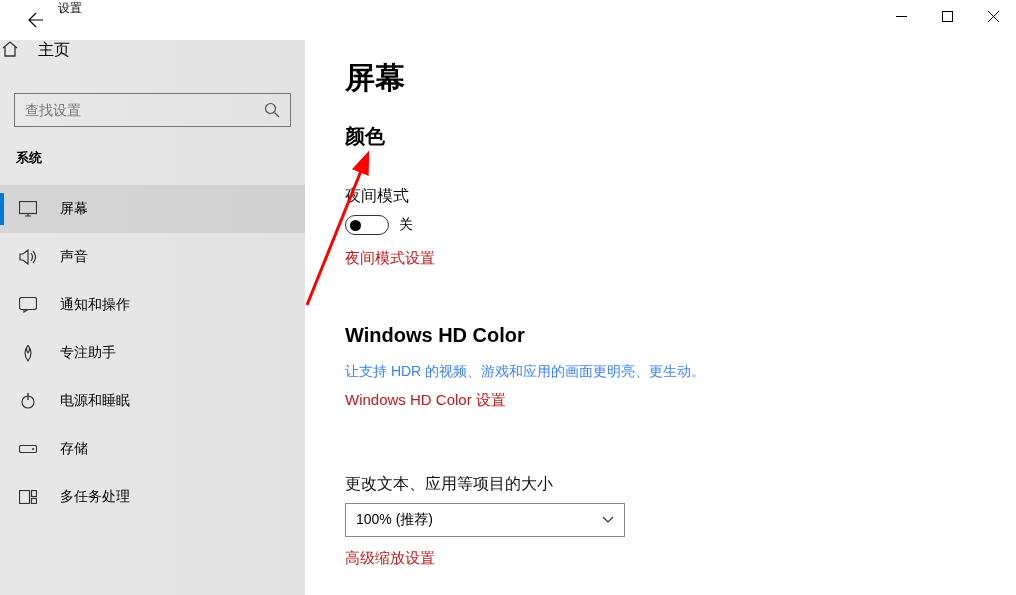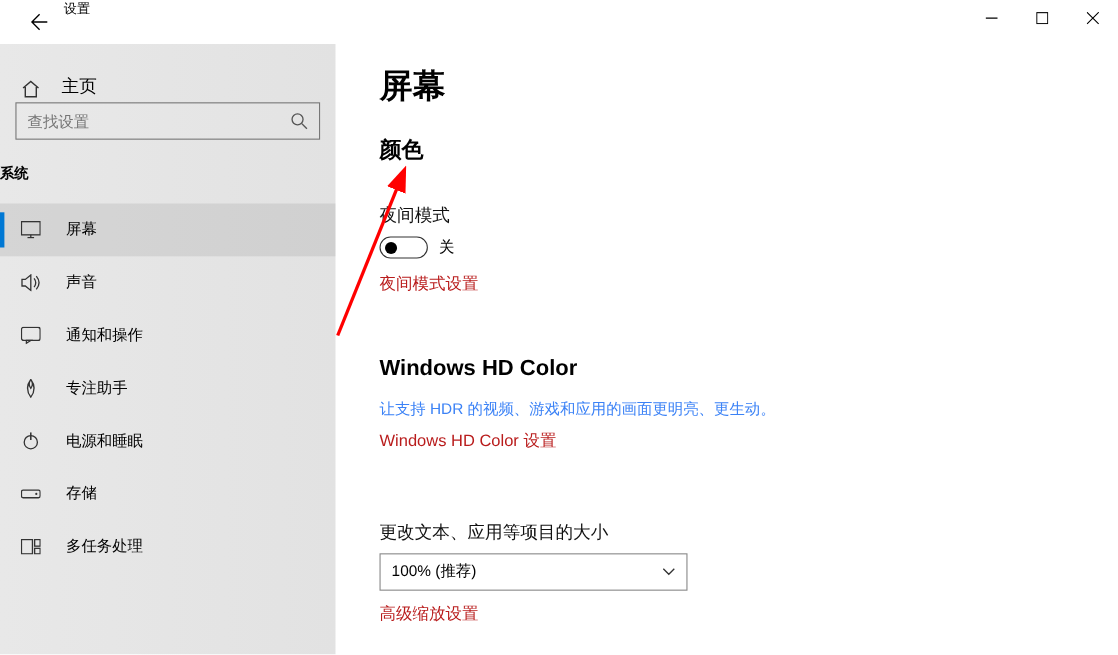--- a/index.html
+++ b/index.html
@@ -53,22 +53,21 @@
       height: calc(100% - 40px);
     }
     .sidebar {
       width: 305px;
       background: linear-gradient(to right, #e8e8e8, #e2e2e2);
       position: relative;
     }
     .home-row {
       height: 50px;
       display: flex;
-      align-items: flex-end;
-      padding-left: 18px;
+      align-items: flex-start;
       cursor: pointer;
     }
     .home-row span.icon {
       width: 20px;
       display: flex;
       justify-content: center;
       margin-right: 18px;
     }
     .search-wrap {
       padding: 3px 14px 14px 14px;
@@ -85,21 +84,21 @@
       flex: 1;
       border: none;
       background: transparent;
       font-size: 14px;
       outline: none;
       color: #555;
     }
     .category-label {
       font-size: 13px;
       font-weight: 600;
-      padding: 8px 0 18px 0;
+      padding: 8px 0 18px 16px;
     }
     .nav-item {
       height: 48px;
       display: flex;
       align-items: center;
       padding-left: 18px;
       cursor: pointer;
       position: relative;
       font-size: 14px;
     }

